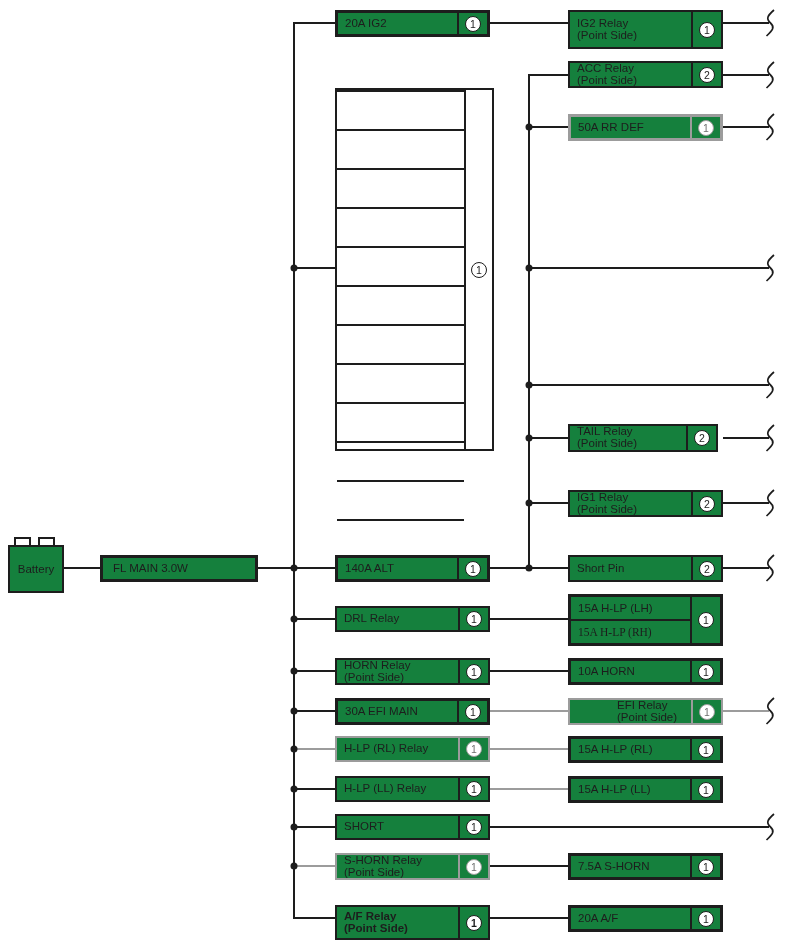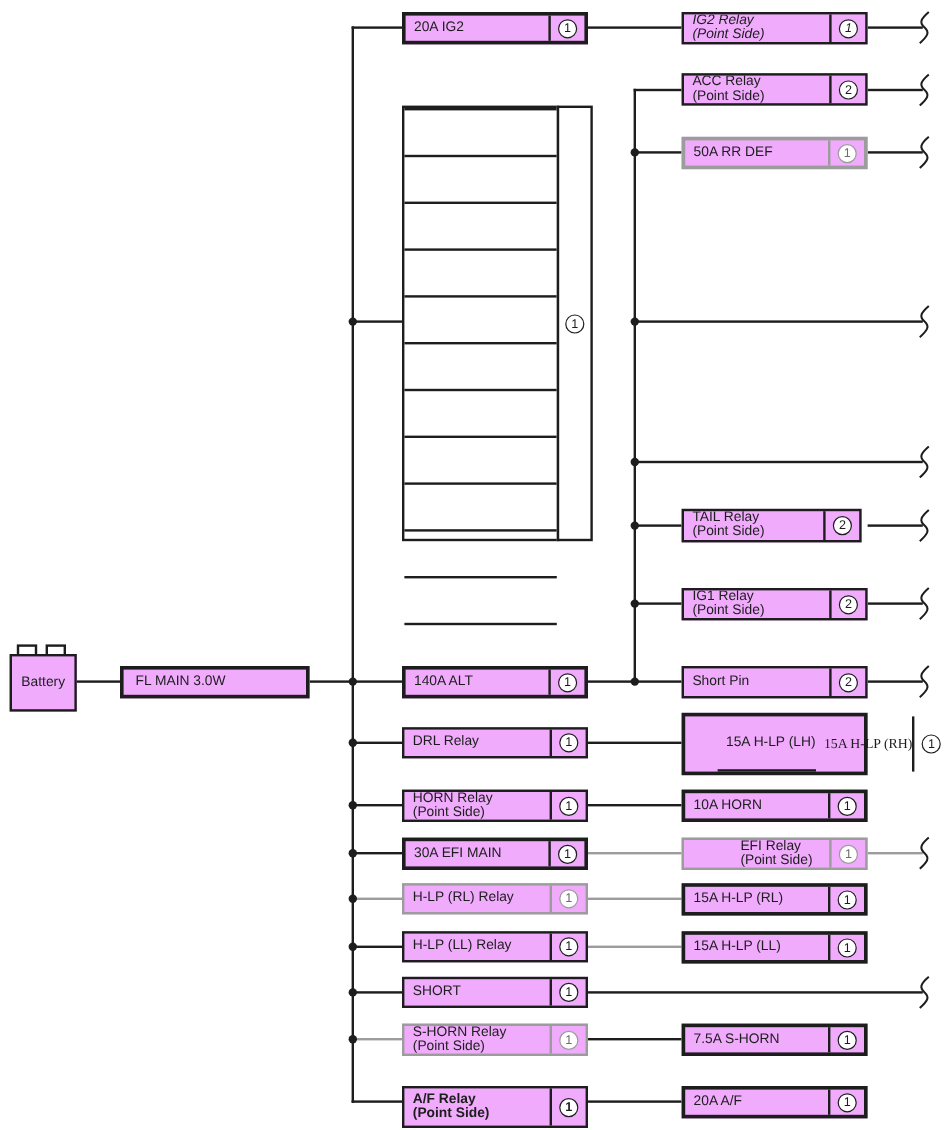--- a/index.html
+++ b/index.html
@@ -2,21 +2,21 @@
 <html><head>
 <meta charset="utf-8">
 <style>
   html,body{margin:0;padding:0;background:#fff;}
   .canvas{
     position:relative;width:788px;height:942px;background:#ffffff;
     font-family:"Liberation Sans", sans-serif;color:#1d1d1d;overflow:hidden;
   }
   .box{
     position:absolute;display:flex;box-sizing:border-box;
-    border:2px solid #1d1d1d;background:#f0abfc;
+    border:2px solid #1d1d1d;background:#15803d;
   }
   .box.thick{border-width:3px;}
   .box.gray{border-color:#9c9c9c;}
   .box.gray .badge{border-left-color:#9c9c9c;}
   .box.gray .circ{border-color:#9c9c9c;color:#6f6f6f;}
   .lbl{
     flex:1;display:flex;flex-direction:column;justify-content:center;
     padding-left:7px;font-size:11.5px;line-height:11.8px;white-space:nowrap;
     overflow:hidden;
   }
@@ -32,21 +32,21 @@
   .rows{flex:1;display:flex;flex-direction:column;border:2px solid #1d1d1d;}
   .rows .row{
     flex:1;display:flex;align-items:center;padding-left:7px;
     font-size:11.5px;white-space:nowrap;border-bottom:2px solid #1d1d1d;overflow:hidden;
   }
   .rows .row:last-child{border-bottom:none;}
   .tallbadge{
     width:30px;margin-left:-2px;flex:none;border:2px solid #1d1d1d;
     display:flex;align-items:center;justify-content:center;box-sizing:border-box;background:#fff;
   }
-  .hlp-rows{flex:1;display:flex;flex-direction:row;margin-left:27px;}
+  .hlp-rows{flex:1;display:flex;flex-direction:column;}
   .hlp-rows .row{
     flex:1;display:flex;align-items:center;padding-left:7px;font-size:11.5px;
     white-space:nowrap;border-bottom:2px solid #1d1d1d;
   }
   .hlp-rows .row:last-child{border-bottom:none;font-family:Liberation Serif, serif;}
   .wire{position:absolute;background:#1d1d1d;}
   .wire.h{height:1.6px;}
   .wire.v{width:1.6px;}
   .wire.gray{background:#9c9c9c;}
   .dot{
@@ -258,21 +258,21 @@
   <div class="box" style="left:335px;top:905px;width:155px;height:35px;font-weight:bold;">
     <span class="lbl">
         <span>A/F Relay</span>
         <span>(Point Side)</span>
       </span>
     <span class="badge">
         <span class="circ">1</span>
       </span>
   </div>
 
-  <div class="box" style="left:568px;top:10px;width:155px;height:27px;font-style:italic;">
+  <div class="box" style="left:568px;top:10px;width:155px;height:39px;">
     <span class="lbl">
         <span>IG2 Relay</span>
         <span>(Point Side)</span>
       </span>
     <span class="badge">
         <span class="circ">1</span>
       </span>
   </div>
 
   <div class="box" style="left:568px;top:61px;width:155px;height:27px;">

